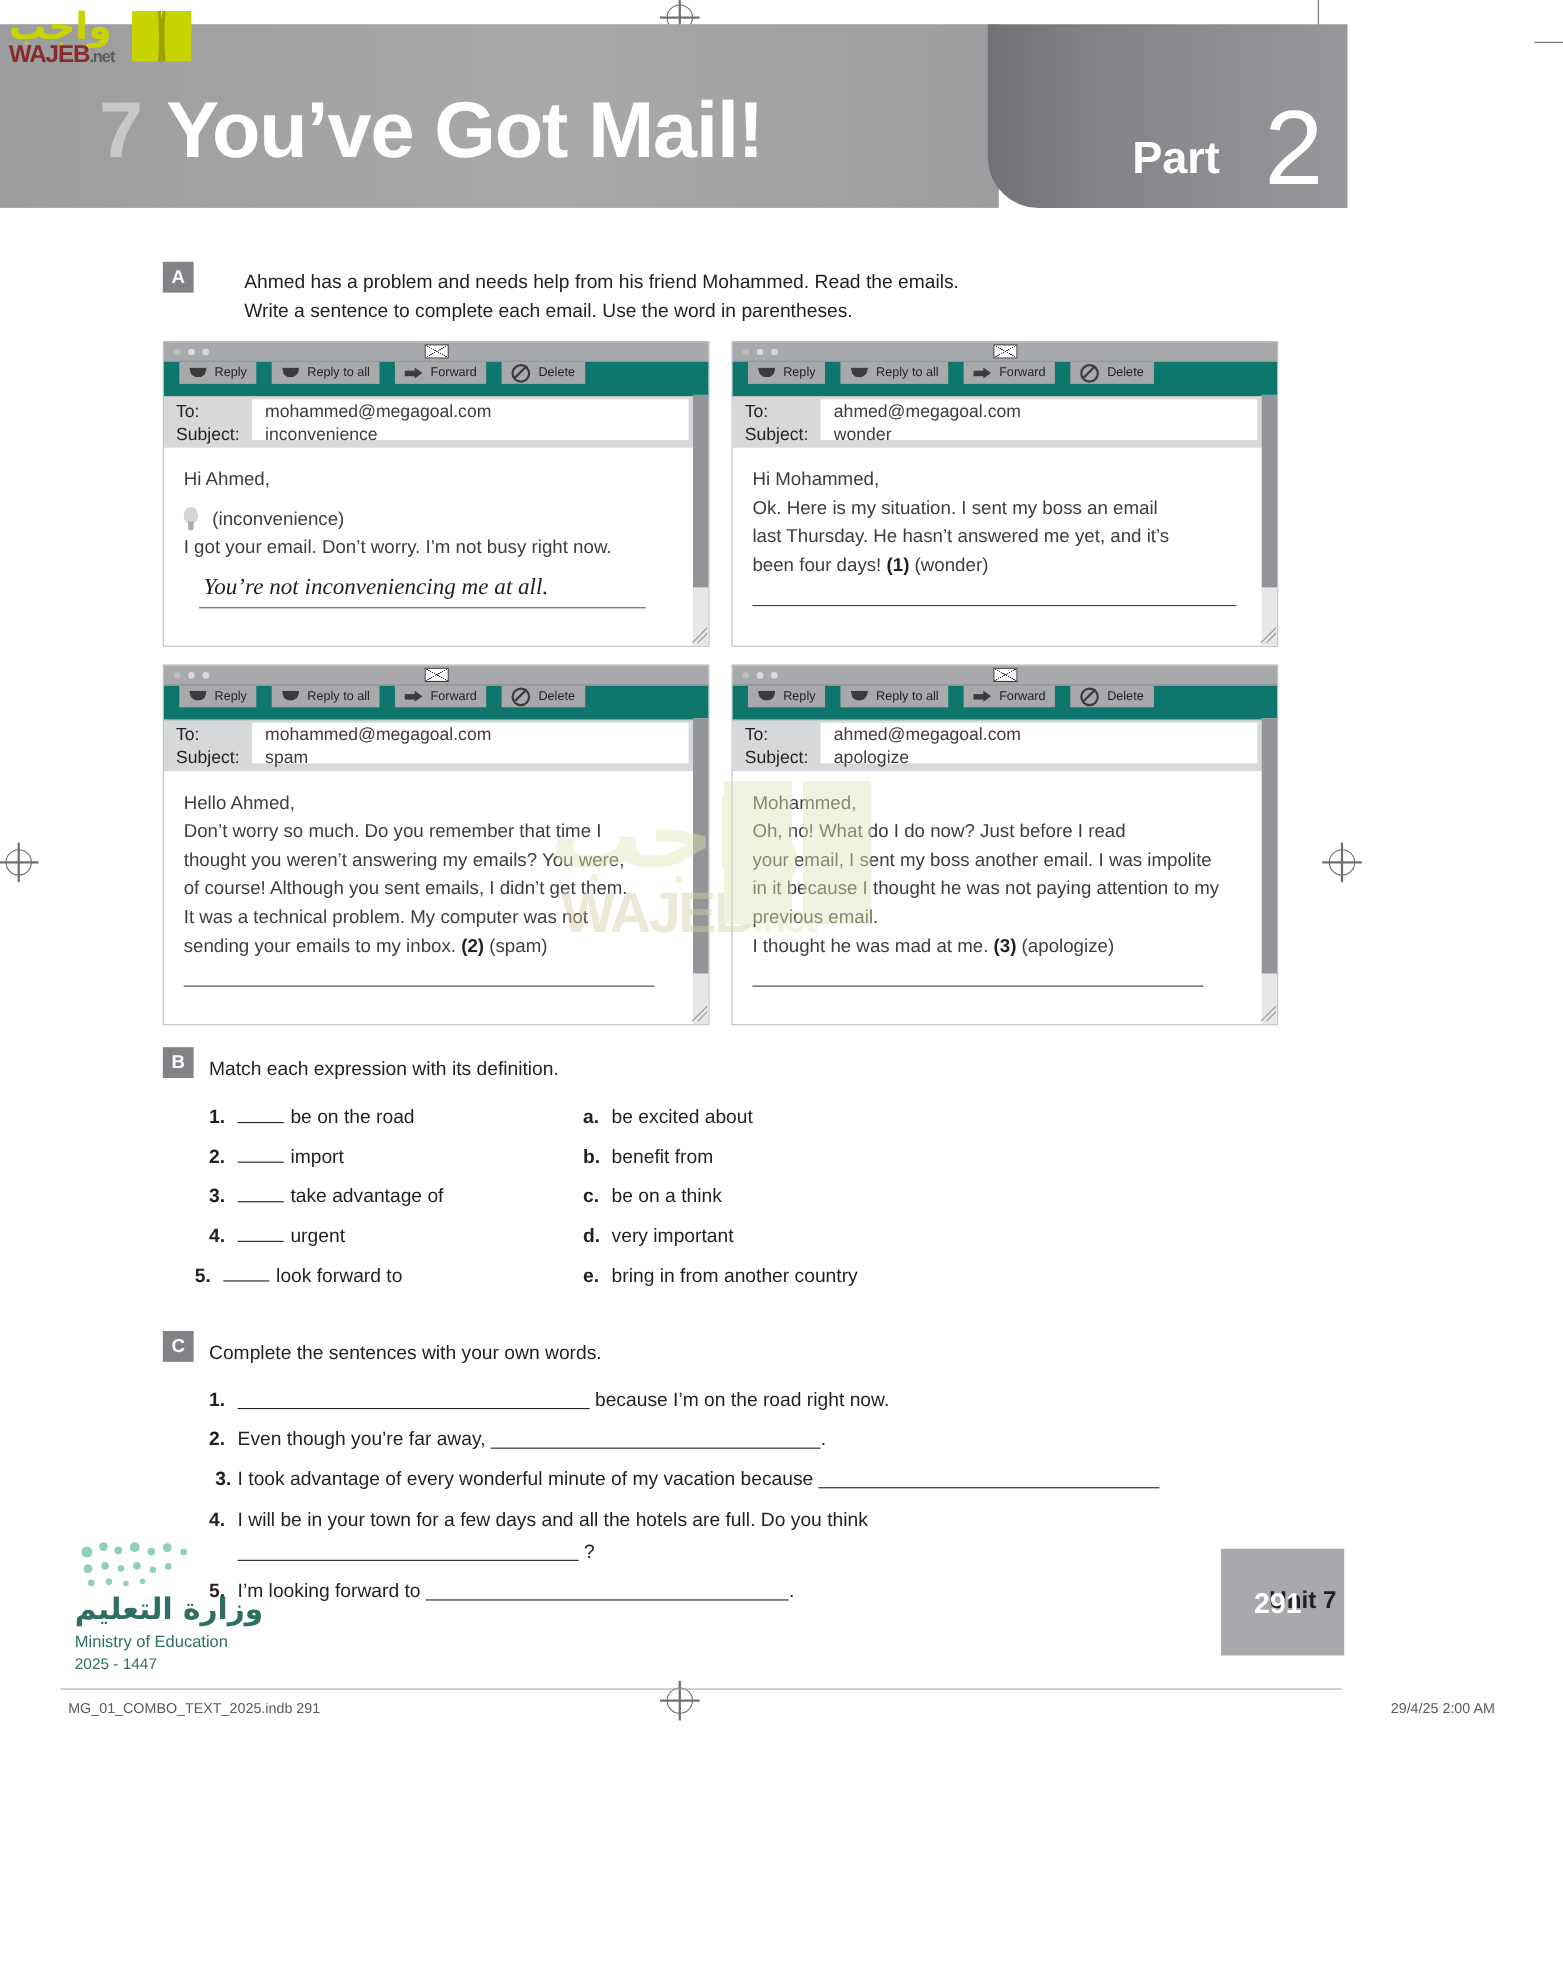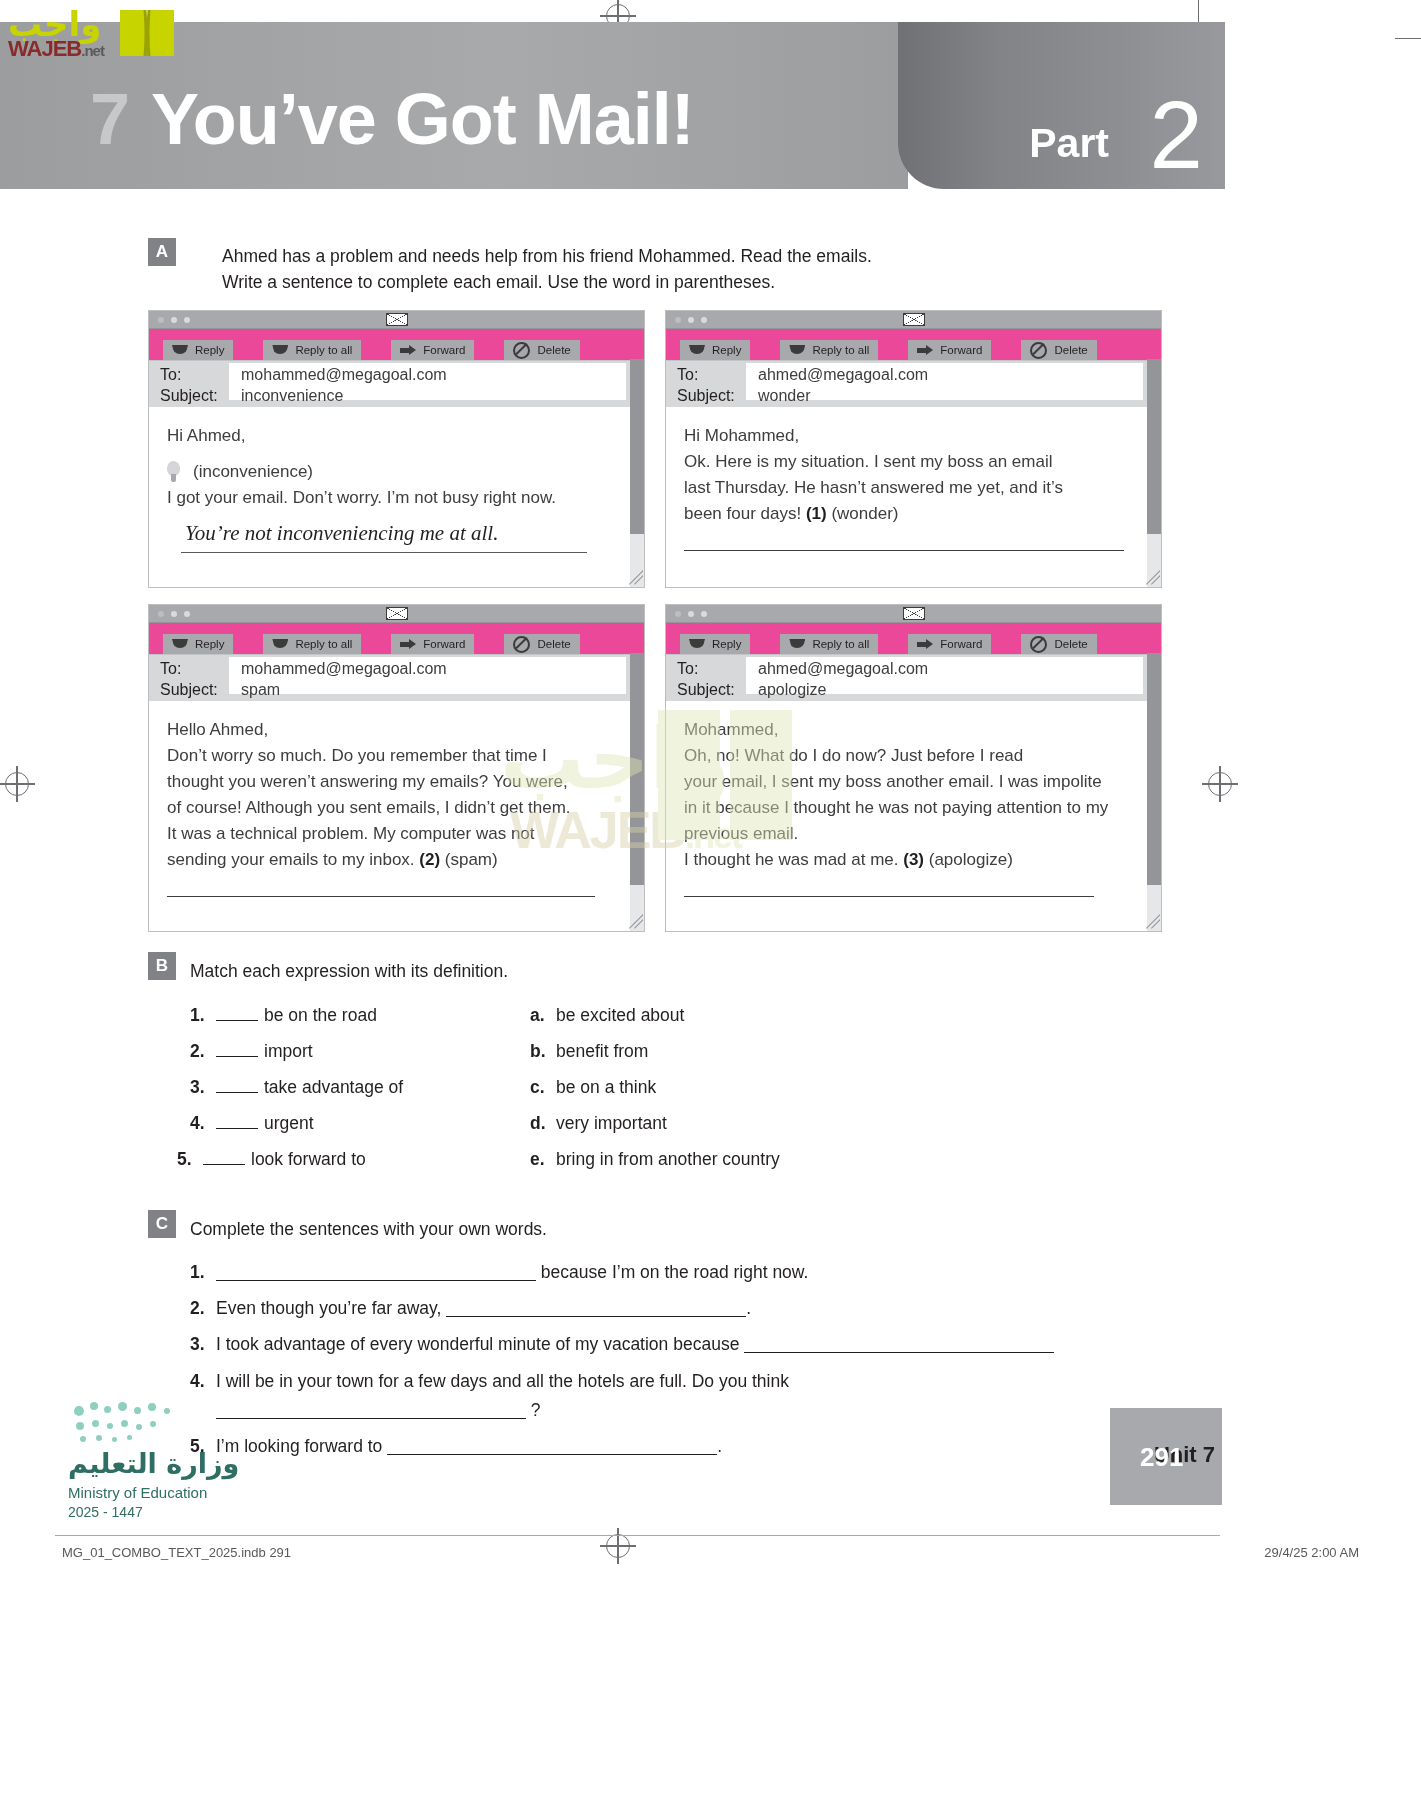--- a/index.html
+++ b/index.html
@@ -75,22 +75,22 @@
     position:absolute;left:50%;top:2px;margin-left:-11px;width:22px;height:13px;
     border:1.4px solid #3c3c3c;box-sizing:border-box;background:#fff;
   }
   .mail .env:before{
     content:"";position:absolute;left:0;top:0;width:100%;height:100%;
     background:
       linear-gradient(to bottom right,transparent 48%,#3c3c3c 48.5%,#3c3c3c 51%,transparent 51.5%),
       linear-gradient(to bottom left,transparent 48%,#3c3c3c 48.5%,#3c3c3c 51%,transparent 51.5%);
   }
   .mail .toolbar{
-    height:31px;background:#ec4899;display:flex;align-items:flex-end;
-    padding-left:14px;gap:30px;border-bottom:1px solid #c3c4c6;
+    height:31px;background:#0f766e;display:flex;align-items:flex-start;
+    padding-left:14px;gap:14px;border-bottom:1px solid #c3c4c6;
   }
   .btn{
     height:20px;background:#a7a9ac;display:flex;align-items:center;
     padding:0 9px;gap:7px;font-size:11.5px;color:#231f20;white-space:nowrap;
   }
   .ic-reply{width:16px;height:10px;position:relative;}
   .ic-reply:before{
     content:"";position:absolute;left:0;top:0;width:16px;height:9px;
     background:#3b3b3b;
     border-radius:0 0 50% 50%/0 0 90% 90%;
@@ -467,21 +467,21 @@
 
   <div class="chip" style="left:148px;top:1210px;">C</div>
   <div class="instr" style="left:190px;top:1216px;">Complete the sentences with your own words.</div>
 
   <div class="row" style="left:190px;top:1262px;">
     <span class="n">1.</span><span class="cline" style="width:320px;"></span><span> because I’m on the road right now.</span>
   </div>
   <div class="row" style="left:190px;top:1298px;">
     <span class="n">2.</span><span>Even though you’re far away, </span><span class="cline" style="width:300px;"></span><span>.</span>
   </div>
-  <div class="row" style="left:190px;top:1334px;">
+  <div class="row" style="left:190px;top:1334px;text-align:center;">
     <span class="n">3.</span><span>I took advantage of every wonderful minute of my vacation because </span><span class="cline" style="width:310px;"></span>
   </div>
   <div class="row" style="left:190px;top:1371px;">
     <span class="n">4.</span><span>I will be in your town for a few days and all the hotels are full. Do you think</span>
   </div>
   <div class="row" style="left:216px;top:1400px;">
     <span class="cline" style="width:310px;"></span><span> ?</span>
   </div>
   <div class="row" style="left:190px;top:1436px;">
     <span class="n">5.</span><span>I’m looking forward to </span><span class="cline" style="width:330px;"></span><span>.</span>

